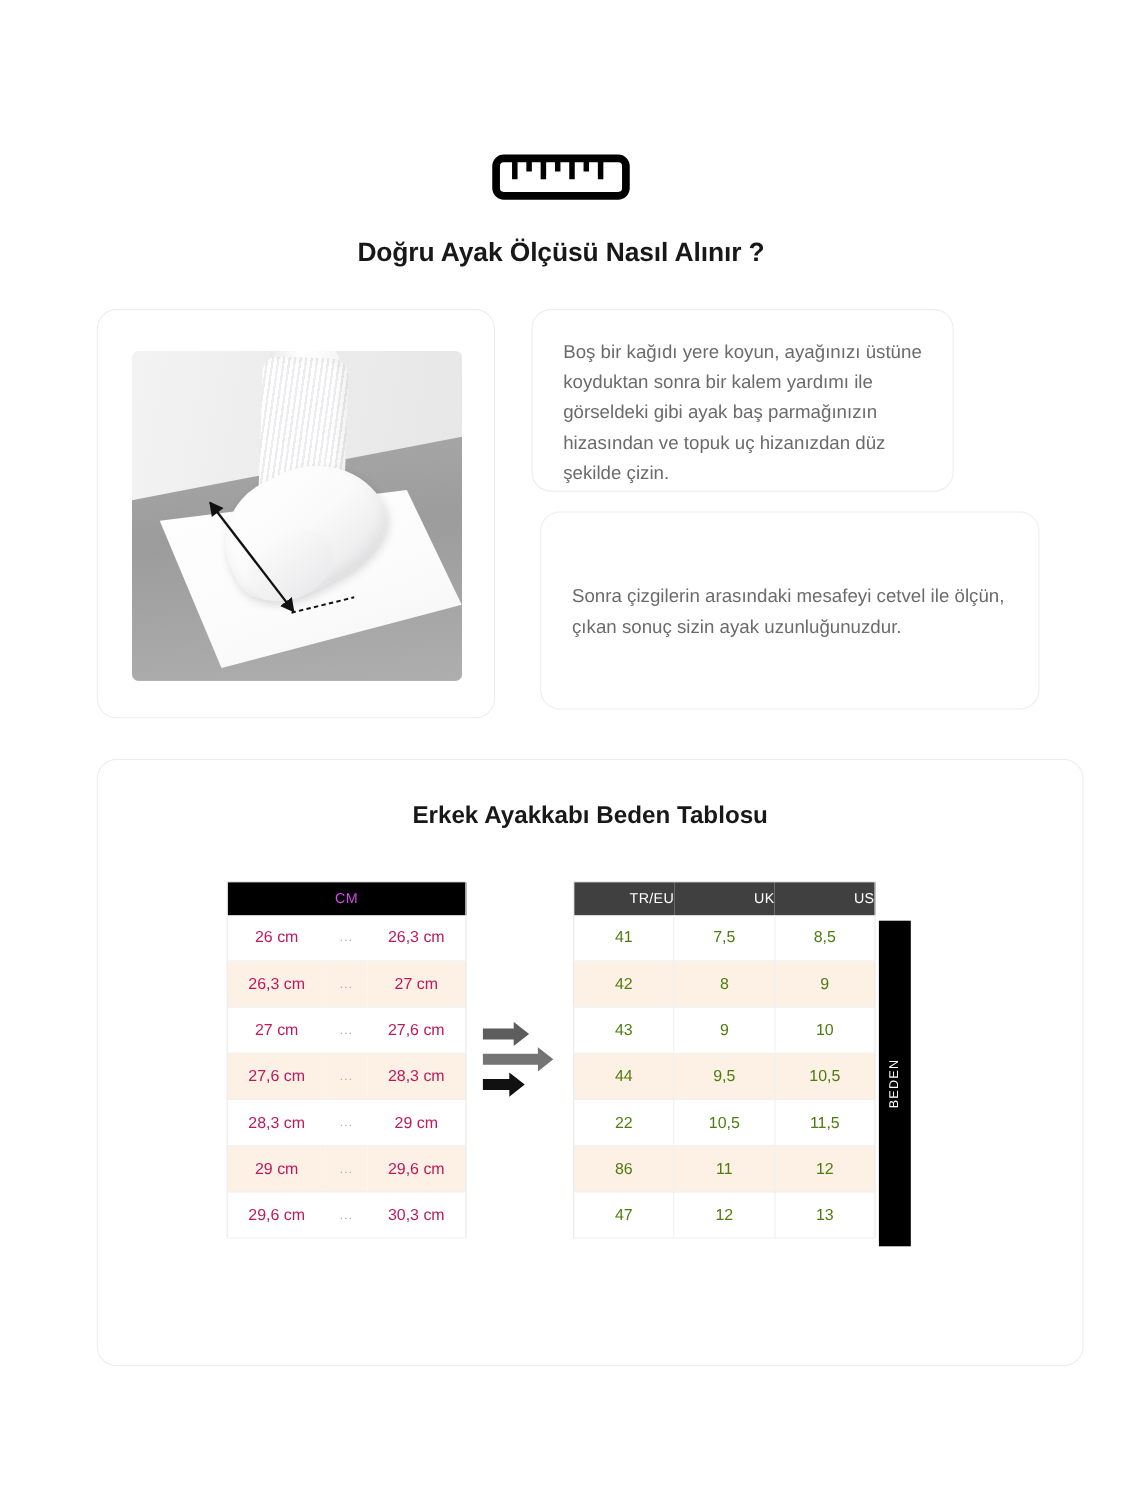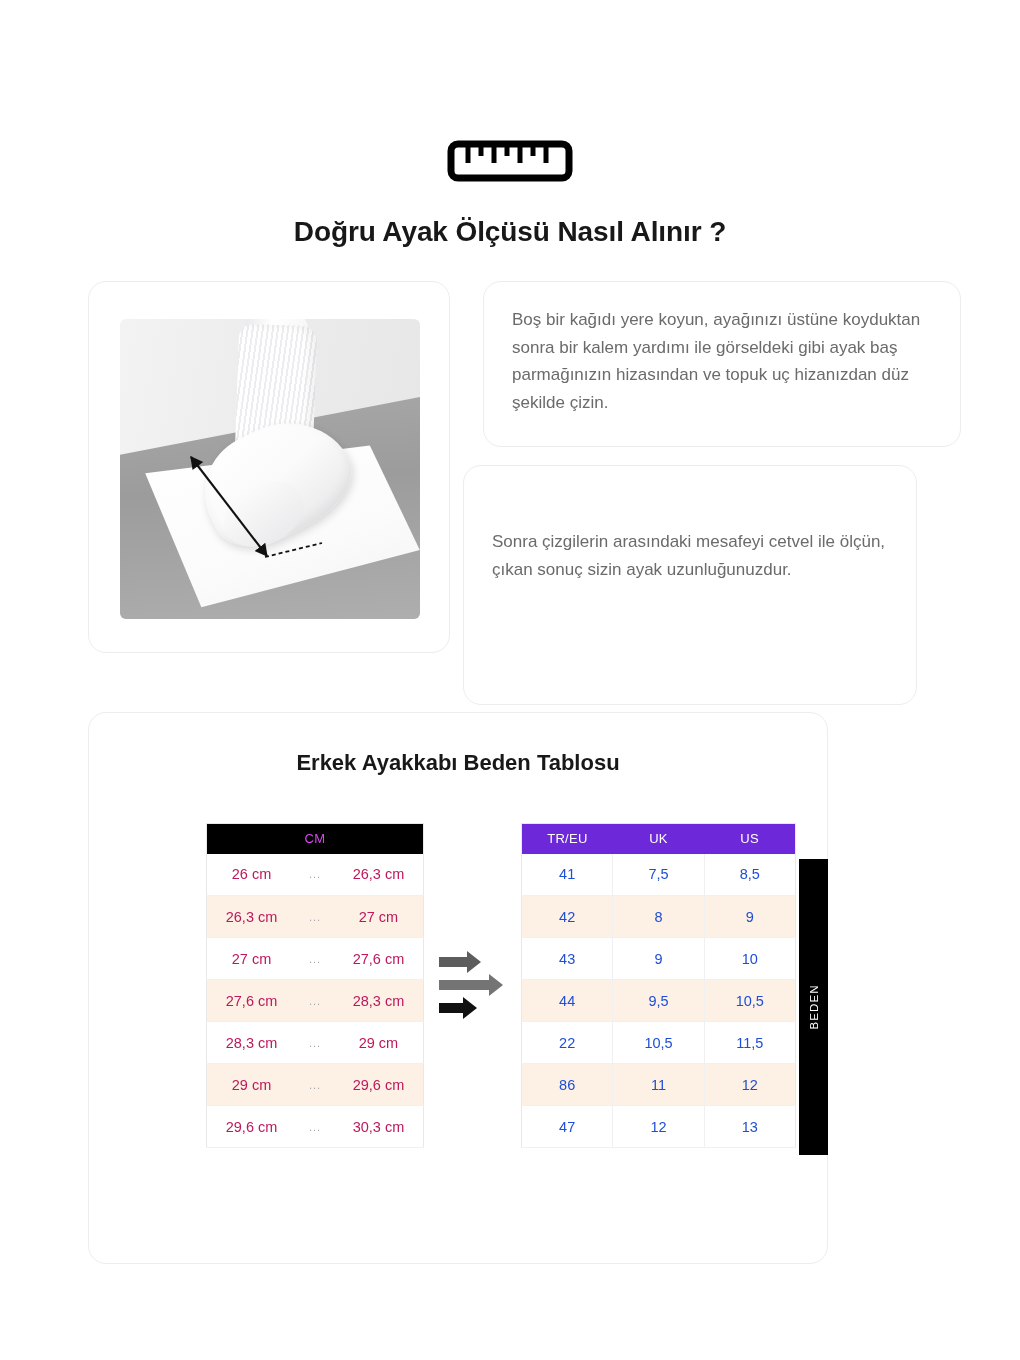--- a/index.html
+++ b/index.html
@@ -15,21 +15,21 @@
   .ruler-wrap {
     position: absolute; left: 0; top: 140px; width: 1020px;
     display: flex; justify-content: center;
   }
   .ruler { display: block; }
 
   
   .page-title {
     position: absolute; left: 0; top: 216px; width: 1020px;
     text-align: center;
-    font-size: 28px; font-weight: bold; color: #181818;
+    font-size: 24px; font-weight: bold; color: #181818;
     letter-spacing: -0.1px;
   }
 
   
   .card {
     position: absolute;
     background: #ffffff;
     border: 1px solid #ededed;
     border-radius: 18px;
   }
@@ -84,31 +84,31 @@
   .ph-toe {
     position: absolute; left: 34%; top: 55%;
     width: 28%; height: 20%;
     background: linear-gradient(170deg, #fdfdfd 0%, #e9e9eb 100%);
     border-radius: 50%;
     transform: rotate(-27deg);
   }
   .ph-arrow { position: absolute; left: 0; top: 0; width: 100%; height: 100%; }
 
   
-  .text-card-1 { left: 483px; top: 281px; width: 478px; height: 166px; }
-  .text-card-2 { left: 463px; top: 465px; width: 454px; height: 240px; }
+  .text-card-1 { left: 483px; top: 281px; width: 384px; height: 166px; }
+  .text-card-2 { left: 491px; top: 465px; width: 454px; height: 180px; }
   .card-text {
     position: absolute; left: 28px; right: 24px;
     font-size: 17px; line-height: 1.62; color: #6b6b6b;
   }
   .text-card-1 .card-text { top: 24px; }
   .text-card-2 .card-text { top: 62px; }
 
   
-  .table-card { left: 88px; top: 712px; width: 740px; height: 552px; text-decoration: underline; }
+  .table-card { left: 88px; top: 690px; width: 897px; height: 552px; text-decoration: underline; }
   .table-title {
     position: absolute; left: 0; top: 37px; width: 100%;
     text-align: center;
     font-size: 22px; font-weight: bold; color: #181818;
   }
 
   .tables-area { position: absolute; left: 0; top: 110px; width: 100%; height: 330px; }
 
   table { border-collapse: collapse; }
 
@@ -135,27 +135,27 @@
   
   .arrows { position: absolute; left: 348px; top: 128px; width: 68px; height: 70px; }
 
   
   .sz-table {
     position: absolute; left: 432px; top: 0;
     width: 275px;
     border: 1px solid #e8e8e8;
   }
   .sz-table th {
-    background: #6d28d9; color: #ffffff;
+    background: #404040; color: #ffffff;
     font-size: 13px; font-weight: normal;
-    height: 30px; width: 33.33%; letter-spacing: 0.3px;
+    height: 30px; width: 33.33%; letter-spacing: 0.3px; text-align: right;
   }
   .sz-table td {
     height: 42px; text-align: center;
-    font-size: 14.5px; color: #1d4ed8;
+    font-size: 14.5px; color: #4d7c0f;
     border-bottom: 1px solid #f0f0f0;
     border-right: 1px solid #f0f0f0;
   }
   .sz-table td:last-child { border-right: none; }
   .sz-table tr.alt td { background: #fdf0e4; margin-top: 36px; }
 
   
   .beden-bar {
     position: absolute; left: 710px; top: 36px;
     width: 29px; height: 296px;

